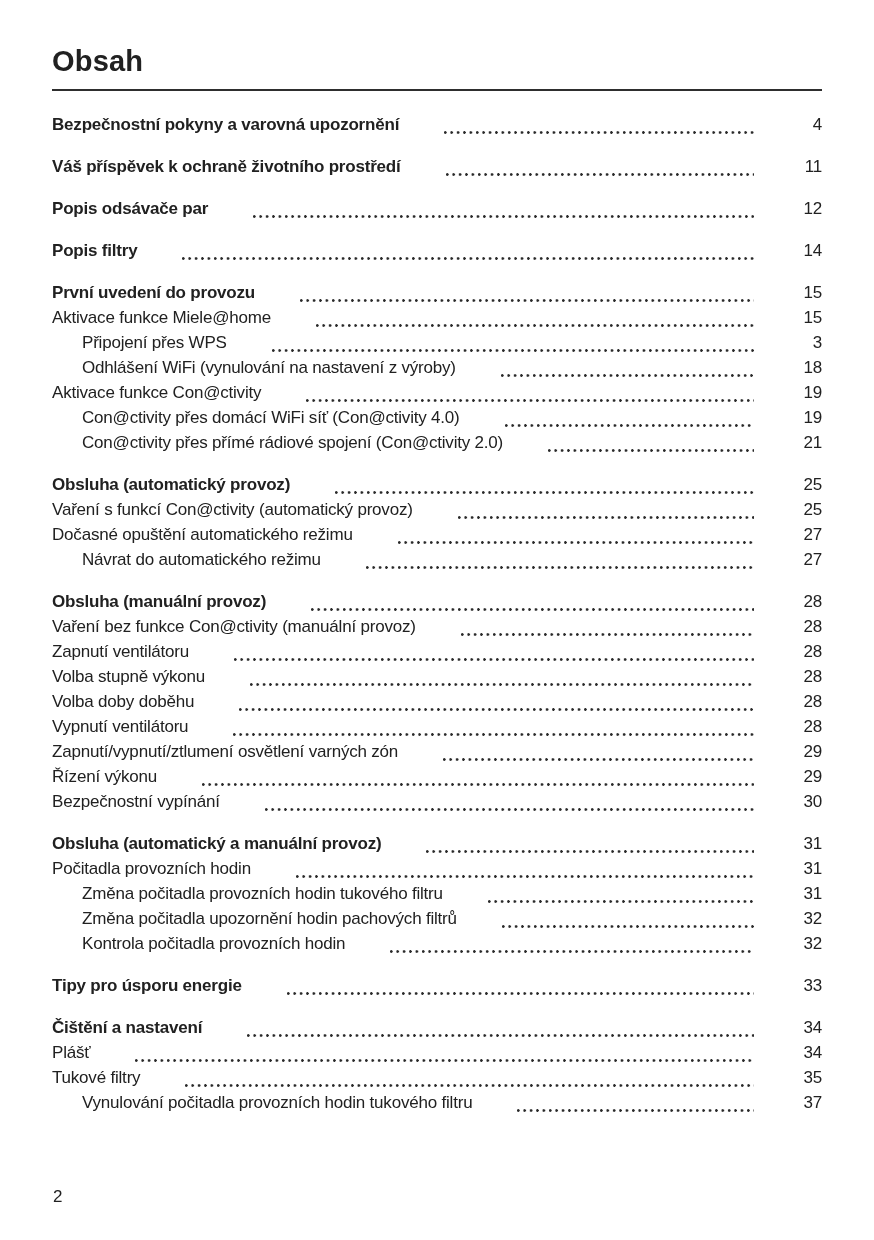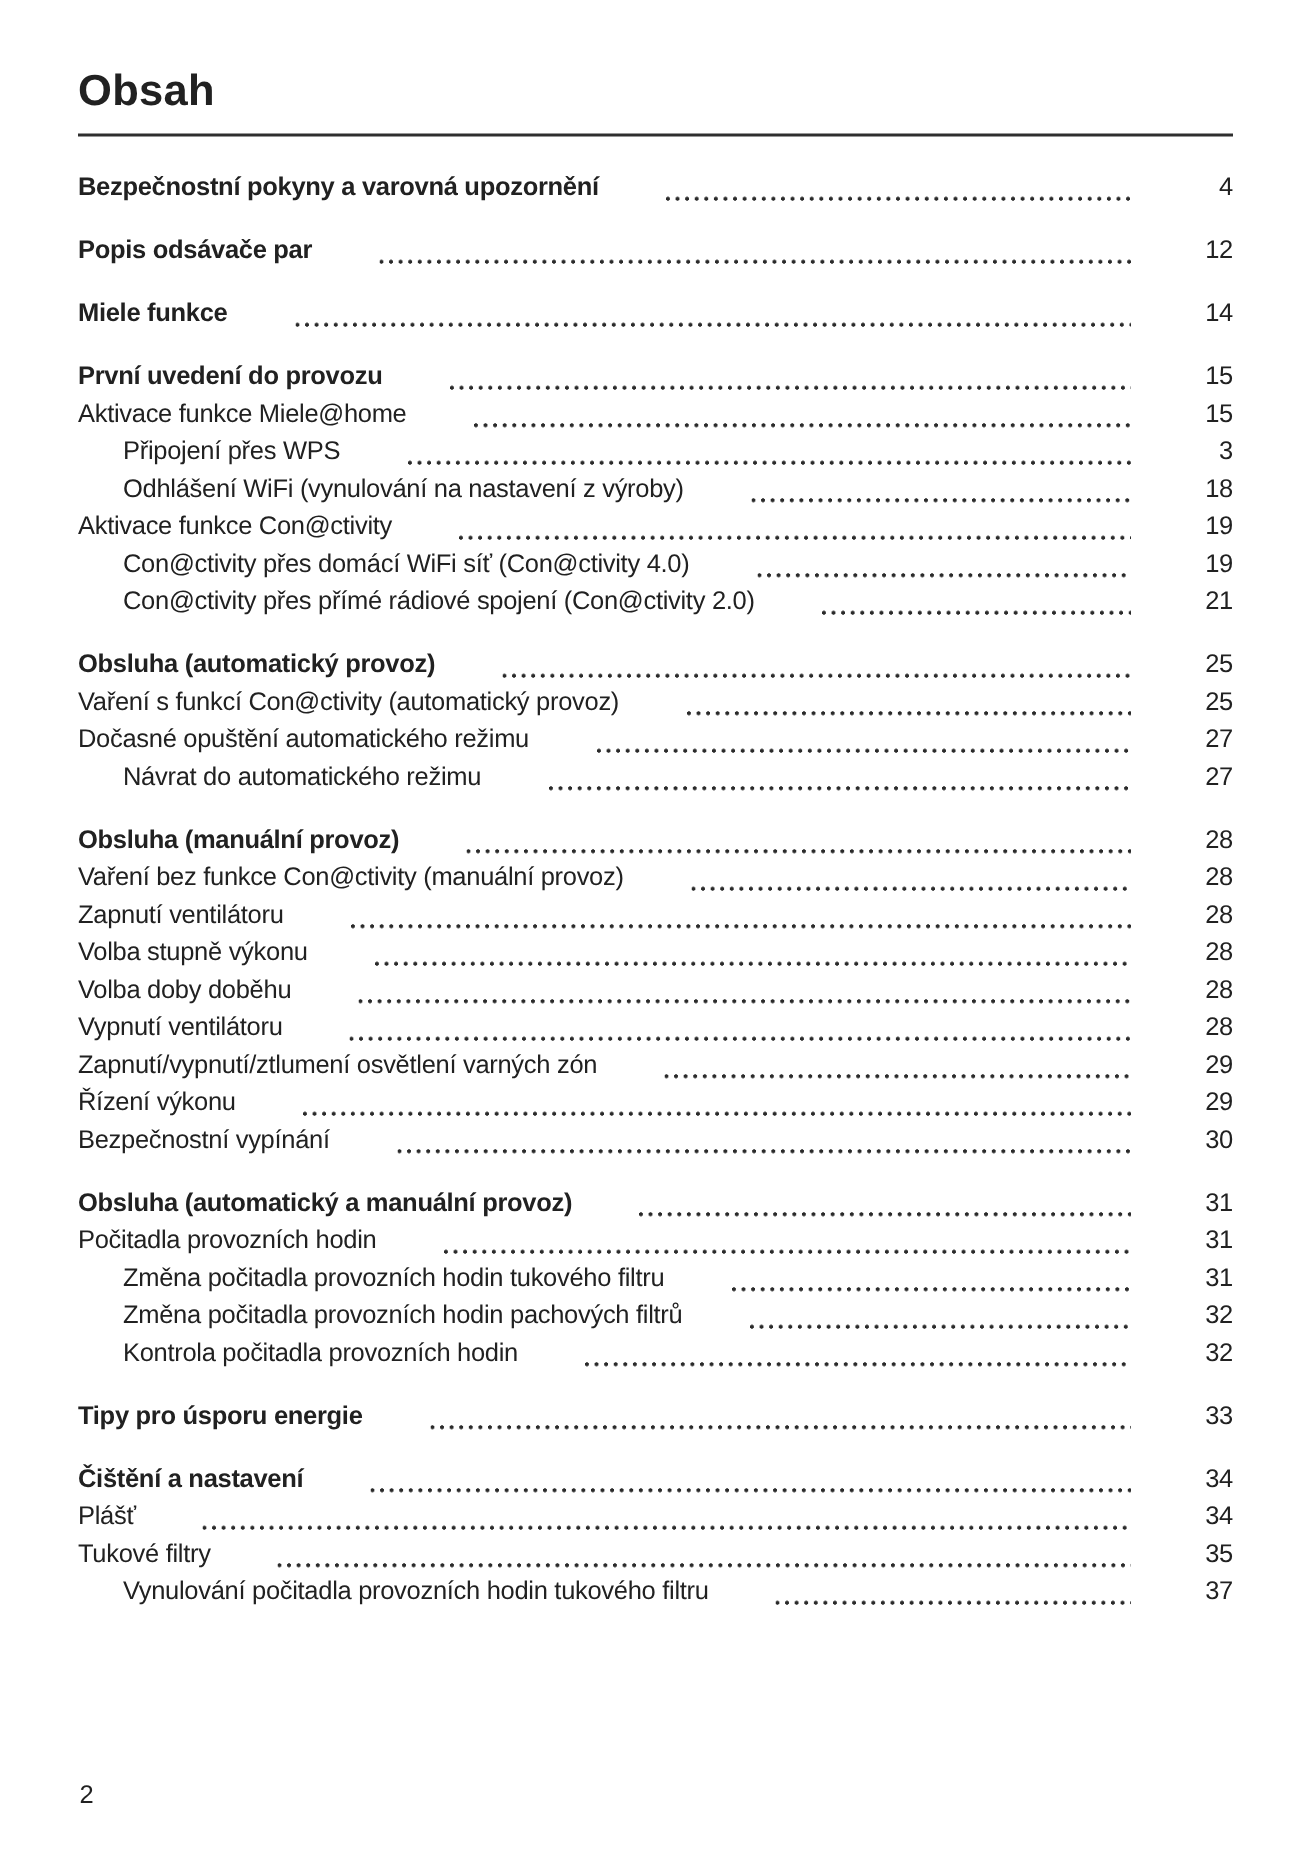--- a/index.html
+++ b/index.html
@@ -92,28 +92,35 @@
   <div class="toc" id="toc">
       <div class="group">
         <div class="entry chapter">
     <span class="label">Bezpečnostní pokyny a varovná upozornění</span>
     <span class="leader"></span>
     <span class="pagenum">4</span>
   </div>
       </div>
       <div class="group">
         <div class="entry chapter">
+    <span class="label">Váš příspěvek k ochraně životního prostředí</span>
+    <span class="leader"></span>
+    <span class="pagenum">11</span>
+  </div>
+      </div>
+      <div class="group">
+        <div class="entry chapter">
     <span class="label">Popis odsávače par</span>
     <span class="leader"></span>
     <span class="pagenum">12</span>
   </div>
       </div>
       <div class="group">
         <div class="entry chapter">
-    <span class="label">Miele funkce</span>
+    <span class="label">Popis filtry</span>
     <span class="leader"></span>
     <span class="pagenum">14</span>
   </div>
       </div>
       <div class="group">
         <div class="entry chapter">
     <span class="label">První uvedení do provozu</span>
     <span class="leader"></span>
     <span class="pagenum">15</span>
   </div>
@@ -227,21 +234,21 @@
     <span class="label">Počitadla provozních hodin</span>
     <span class="leader"></span>
     <span class="pagenum">31</span>
   </div>
         <div class="entry sub">
     <span class="label">Změna počitadla provozních hodin tukového filtru</span>
     <span class="leader"></span>
     <span class="pagenum">31</span>
   </div>
         <div class="entry sub">
-    <span class="label">Změna počitadla provozních hodin pachových filtrů</span>
+    <span class="label">Změna počitadla upozornění hodin pachových filtrů</span>
     <span class="leader"></span>
     <span class="pagenum">32</span>
   </div>
         <div class="entry sub">
     <span class="label">Kontrola počitadla provozních hodin</span>
     <span class="leader"></span>
     <span class="pagenum">32</span>
   </div>
       </div>
       <div class="group">

